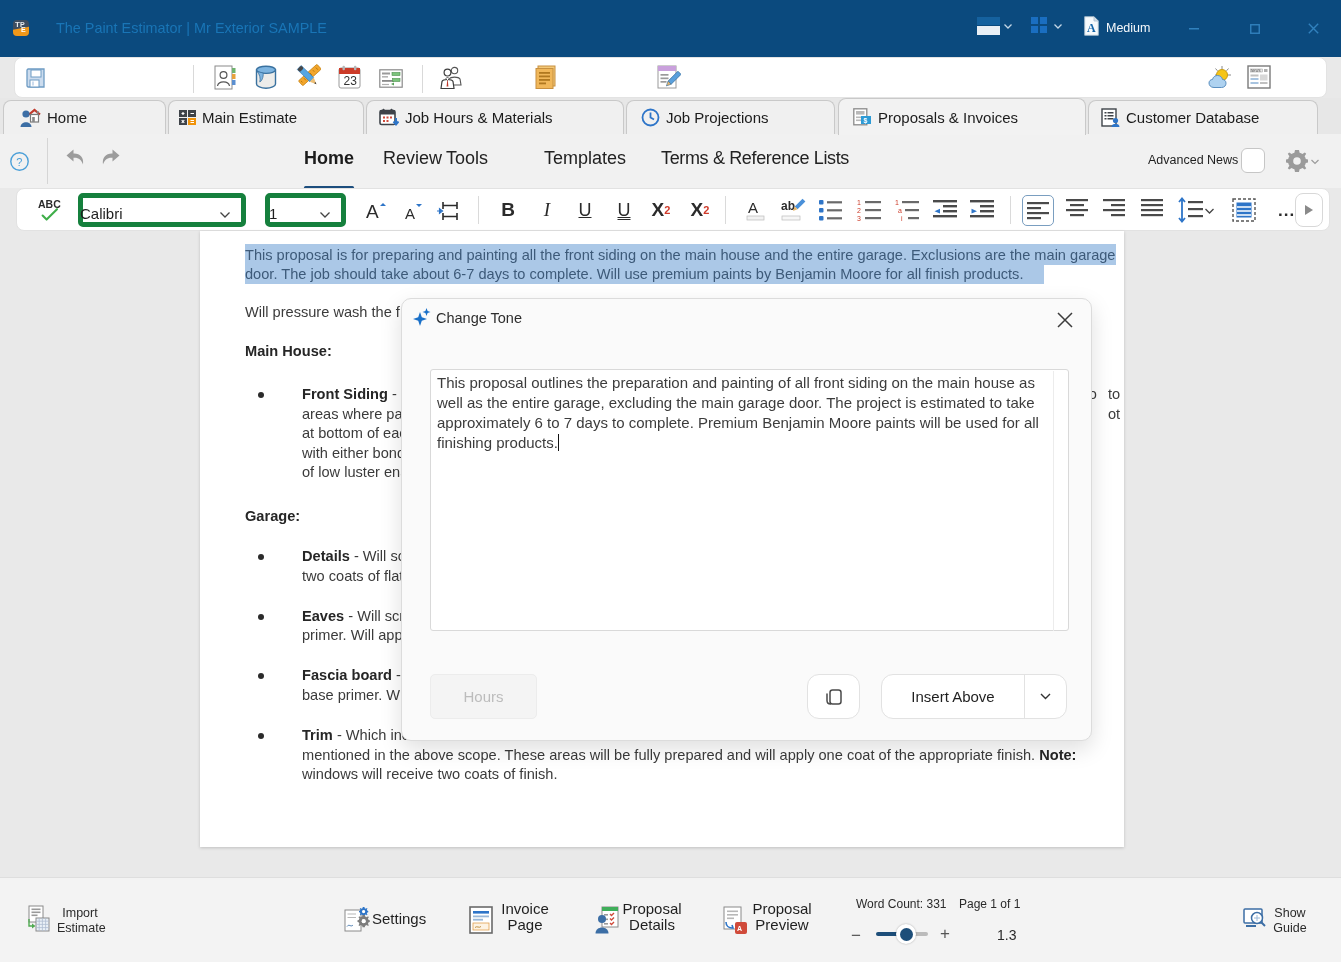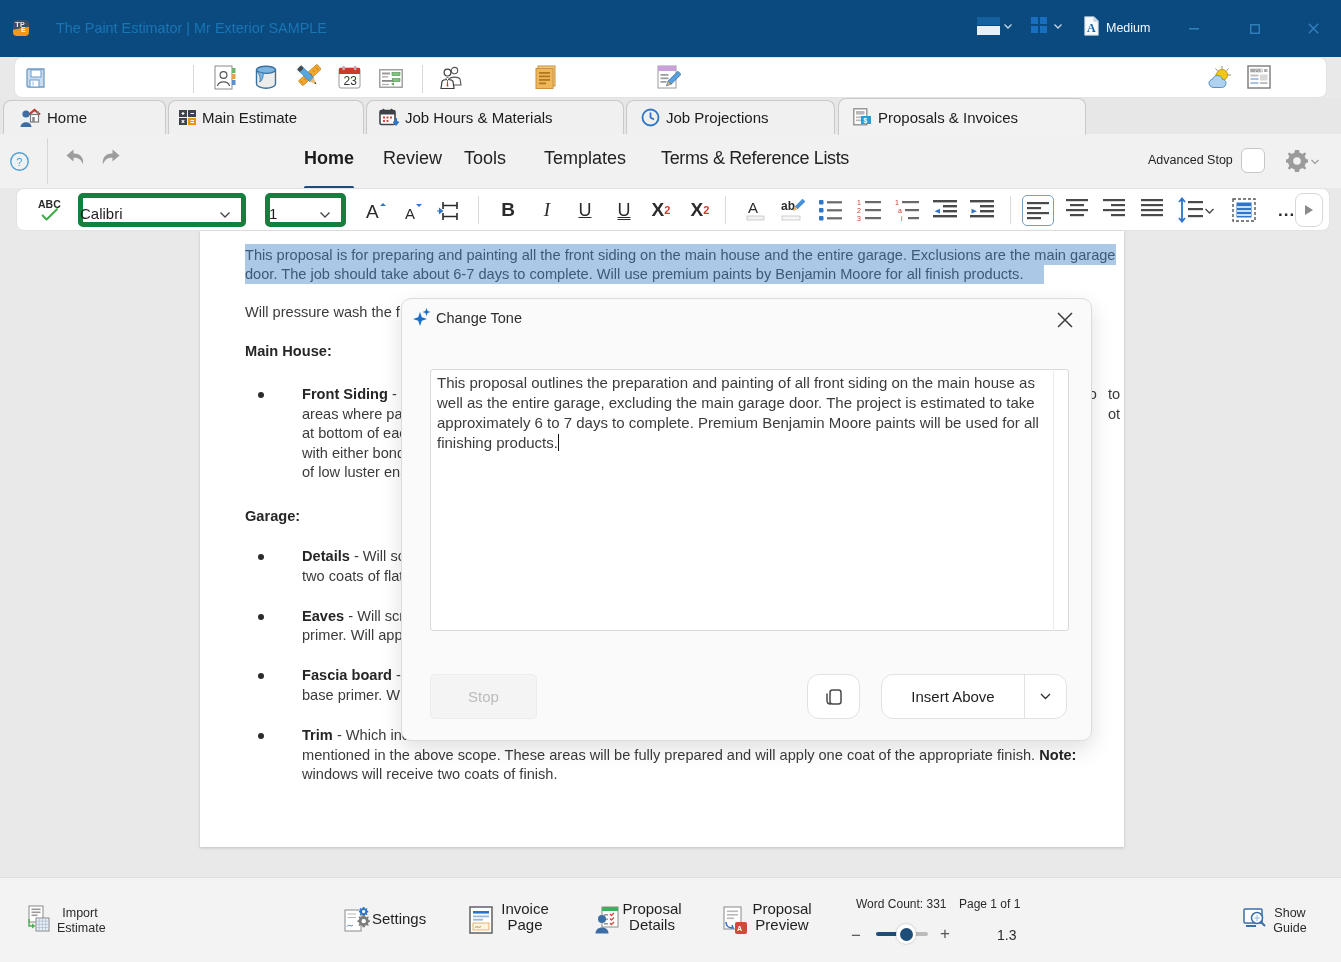--- a/index.html
+++ b/index.html
@@ -279,41 +279,58 @@
         <svg width="19" height="18" viewBox="0 0 19 18">
           <rect x="0.8" y="0.8" width="13" height="16" fill="#fff" stroke="#8a8a8a" stroke-width="1.3"></rect>
           <rect x="3" y="3" width="8.5" height="3.6" fill="#b8b8b8"></rect>
           <rect x="3" y="8.5" width="8.5" height="1.6" fill="#b8b8b8"></rect>
           <rect x="3" y="11.5" width="5" height="1.6" fill="#b8b8b8"></rect>
           <rect x="8" y="8" width="10" height="8" fill="#2e9bd6"></rect>
           <text x="10.5" y="14.6" font-size="7" fill="#fff" font-family="Liberation Sans" font-weight="bold">$</text>
         </svg>
       </span>Proposals &amp; Invoices
   </div>
+  <div class="tab" style="left:1088px;width:230px;padding-left:12px">
+    <span class="ticon">
+        <svg width="19" height="19" viewBox="0 0 19 19">
+          <rect x="1" y="1" width="14" height="17" fill="#fff" stroke="#3e4349" stroke-width="1.4"></rect>
+          <g fill="#3e4349">
+            <rect x="3.5" y="4" width="2" height="1.5"></rect>
+            <rect x="6.5" y="4" width="6" height="1.5"></rect>
+            <rect x="3.5" y="7" width="2" height="1.5"></rect>
+            <rect x="6.5" y="7" width="6" height="1.5"></rect>
+            <rect x="3.5" y="10" width="2" height="1.5"></rect>
+            <rect x="6.5" y="10" width="6" height="1.5"></rect>
+          </g>
+          <circle cx="14.5" cy="12.5" r="2.6" fill="#2e75c8"></circle>
+          <path d="M10.5 19 C10.5 14.8 18.5 14.8 18.5 19 Z" fill="#2e75c8"></path>
+        </svg>
+      </span>Customer Database
+  </div>
 </div>
 
 <div id="ribbonrow">
   <svg class="abs" style="left:10px;top:18px" width="19" height="19" viewBox="0 0 19 19">
       <circle cx="9.5" cy="9.5" r="8.7" fill="none" stroke="#4a9fd8" stroke-width="1.4"></circle>
       <text x="6.2" y="13.5" font-size="11" fill="#4a9fd8" font-family="Liberation Sans">?</text>
     </svg>
   <div class="vsep" style="left:47px;top:4px;height:46px;background:#d5d5d5"></div>
   <svg class="abs" style="left:65px;top:15px" width="21" height="20" viewBox="0 0 21 20">
       <path d="M8.5 0.5 L1.5 6.5 L8.5 12.5 L8.5 8.8 C13.5 8.3 16.5 11 18 15.5 C19 8.5 15 4.3 8.5 4.6 Z" fill="#9c9c9c"></path>
     </svg>
   <svg class="abs" style="left:100px;top:15px" width="21" height="20" viewBox="0 0 21 20">
       <path d="M12.5 0.5 L19.5 6.5 L12.5 12.5 L12.5 8.8 C7.5 8.3 4.5 11 3 15.5 C2 8.5 6 4.3 12.5 4.6 Z" fill="#9c9c9c"></path>
     </svg>
   <div class="rtab" id="rhome" style="left:304px">Home</div>
   <div class="rtab" style="left:383px">Review</div>
-  <div class="rtab" style="left:464px">Tools</div>
+  <div class="rtab" style="left:446px">Tools</div>
   <div class="rtab" style="left:544px">Templates</div>
   <div class="rtab" style="left:661px;letter-spacing:-0.35px">Terms &amp; Reference Lists</div>
   <div id="homeline"></div>
-  <div id="advmode">Advanced Stop</div>
+  <div id="advmode">Advanced News</div>
   <div id="advbox"></div>
   <svg class="abs" style="left:1286px;top:16px" width="22" height="22" viewBox="0 0 22 22">
       <path fill="#9b9b9b" d="M11 0 L13 0 L13.6 2.8 A8.4 8.4 0 0 1 16.4 4.0 L18.8 2.4 L20.2 3.8 L18.6 6.2 A8.4 8.4 0 0 1 19.8 9 L22 9.5 V12.5 L19.8 13 A8.4 8.4 0 0 1 18.6 15.8 L20.2 18.2 L18.8 19.6 L16.4 18 A8.4 8.4 0 0 1 13.6 19.2 L13 22 H9 L8.4 19.2 A8.4 8.4 0 0 1 5.6 18 L3.2 19.6 L1.8 18.2 L3.4 15.8 A8.4 8.4 0 0 1 2.2 13 L0 12.5 V9.5 L2.2 9 A8.4 8.4 0 0 1 3.4 6.2 L1.8 3.8 L3.2 2.4 L5.6 4.0 A8.4 8.4 0 0 1 8.4 2.8 L9 0 Z M11 7.2 A3.8 3.8 0 1 0 11 14.8 A3.8 3.8 0 0 0 11 7.2 Z"></path>
     </svg>
   <svg class="abs" style="left:1310px;top:23px" width="10" height="10" viewBox="0 0 10 10">
       <path d="M1.5 3 L5 6.5 L8.5 3" stroke="#9b9b9b" stroke-width="1.2" fill="none"></path>
     </svg>
 </div>
 
 <div id="fmtrow">
@@ -545,21 +562,21 @@
         <path d="M13.5 0 L14.6 2.9 L17.5 4 L14.6 5.1 L13.5 8 L12.4 5.1 L9.5 4 L12.4 2.9 Z" fill="#1a70c8"></path>
       </svg>
     <div id="dlgtitle">Change Tone</div>
     <svg id="dlgx" viewBox="0 0 22 22">
         <path d="M4 4 L18 18 M18 4 L4 18" stroke="#3c3c3c" stroke-width="1.5"></path>
       </svg>
     <div id="dlgtext">
       <div class="inner">This proposal outlines the preparation and painting of all front siding on the main house as well as the entire garage, excluding the main garage door. The project is estimated to take approximately 6 to 7 days to complete. Premium Benjamin Moore paints will be used for all finishing products.<span style="border-right:1.5px solid #111"></span></div>
       <div class="sbar"></div>
     </div>
-    <div id="stopbtn">Stop</div>
+    <div id="stopbtn">Hours</div>
     <div class="dbtn" id="copybtn">
         <svg width="22" height="22" viewBox="0 0 22 22">
           <rect x="7" y="4" width="11" height="14" rx="2.5" fill="none" stroke="#4a4a4a" stroke-width="1.5"></rect>
           <path d="M7.5 18 C5.5 18 4 16.5 4 14.5 L4 8" fill="none" stroke="#4a4a4a" stroke-width="1.5" stroke-linecap="round"></path>
           <path d="M4 8 C4 6 5.5 4.5 7.5 4.5" fill="none" stroke="#4a4a4a" stroke-width="1.5" stroke-linecap="round" opacity="0"></path>
         </svg>
       </div>
     <div class="dbtn" id="insbtn">
       <div id="instext">Insert Above</div>
       <div id="inschev">

